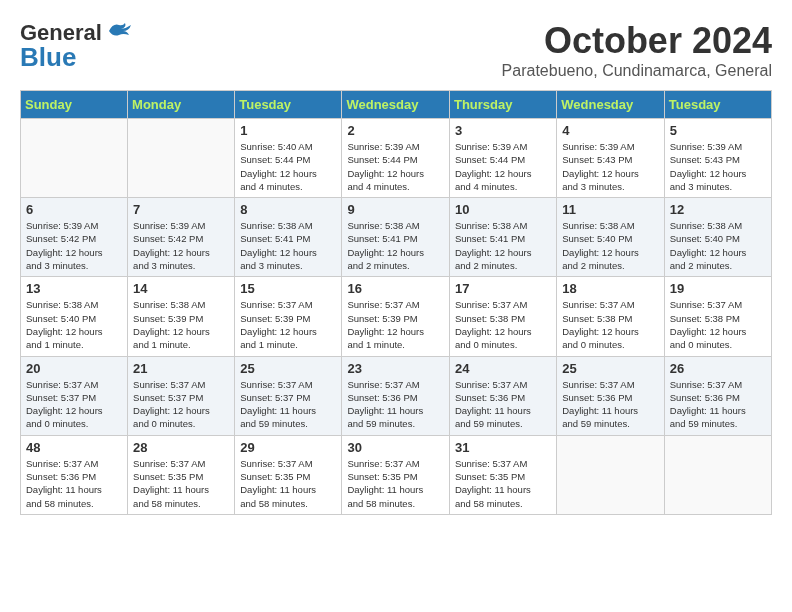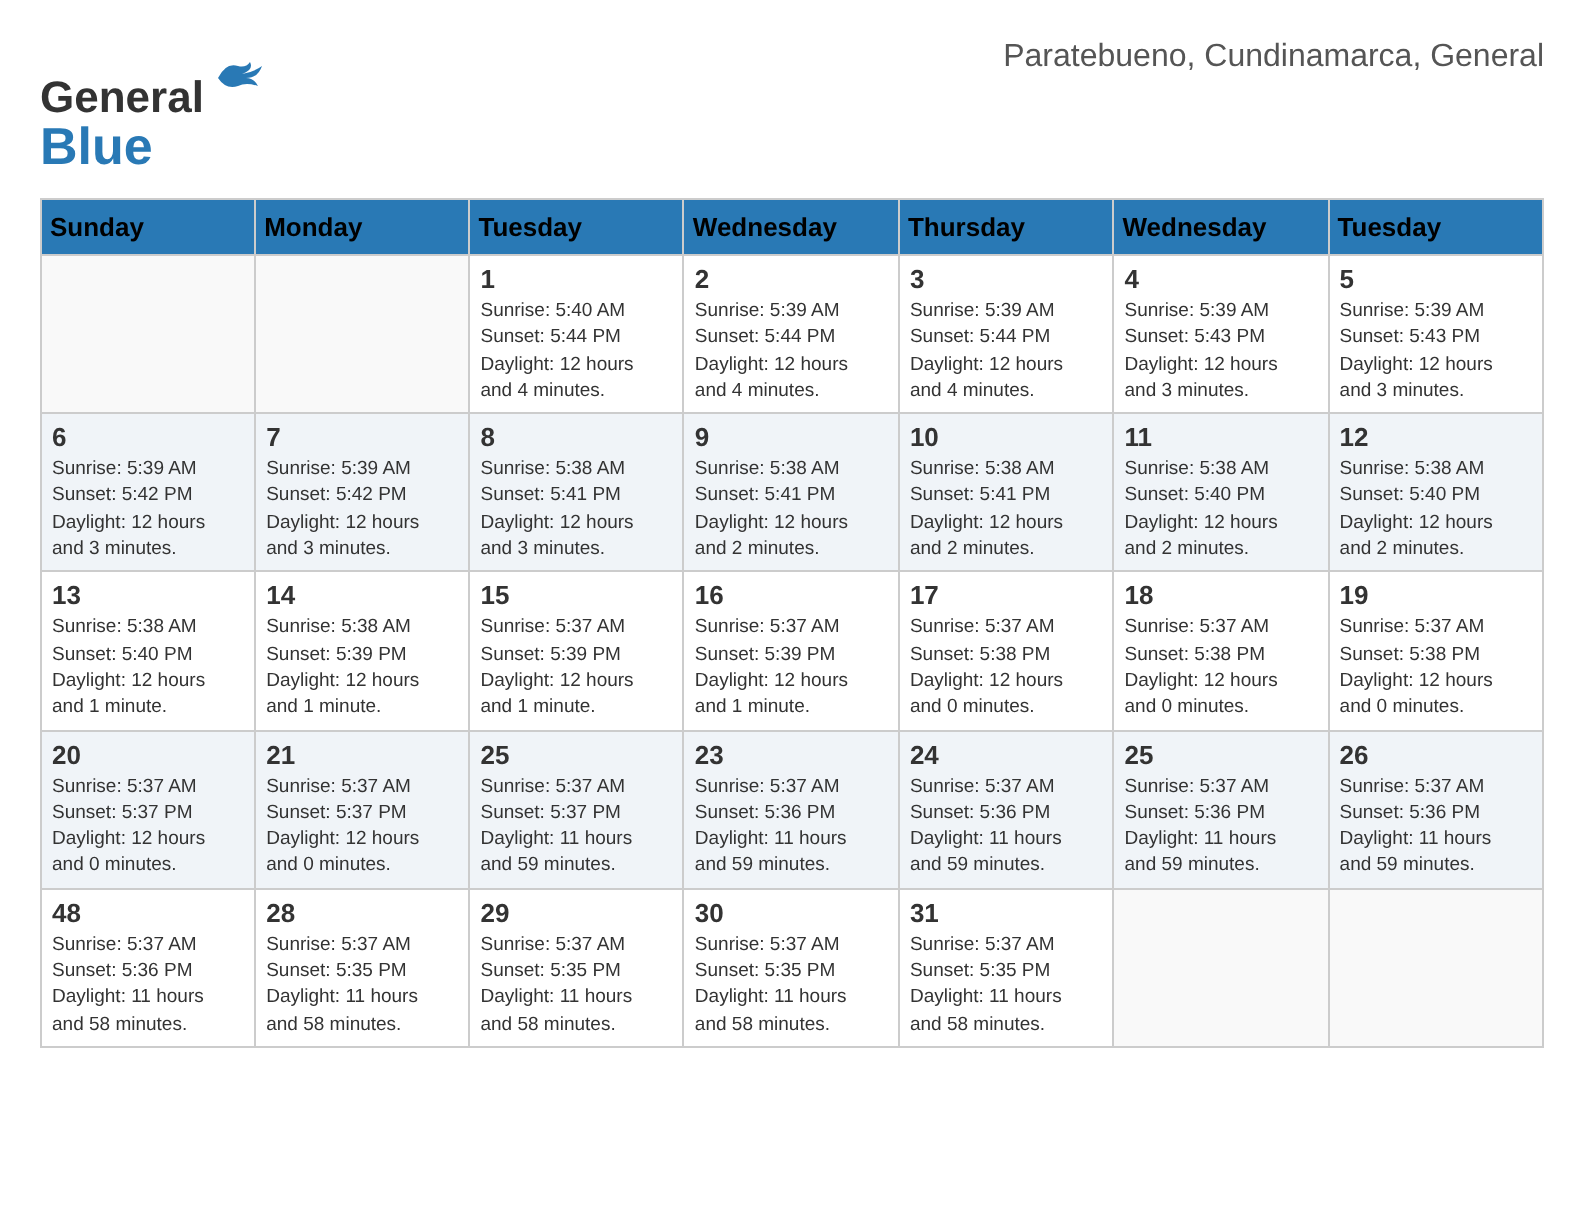--- a/index.html
+++ b/index.html
@@ -32,21 +32,21 @@
     .location-title {
       font-size: 16px;
       color: #555;
     }
     .calendar {
       width: 100%;
       border-collapse: collapse;
     }
     .calendar th {
       background: #2979b5;
-      color: #000000;
+      color: #bef264;
       font-size: 13px;
       font-weight: bold;
       padding: 6px 4px;
       text-align: left;
       border: 1px solid #ccc;
     }
     .calendar td {
       vertical-align: top;
       border: 1px solid #ccc;
       padding: 4px 5px;
@@ -74,28 +74,29 @@
     .row-shaded td {
       background: #f0f4f8;
     }
   </style>
 </head>
 <body>
 
 <div class="header">
   <div class="logo">
     <div style="display:flex;align-items:center;">
-      <span style="font-size:22px;font-weight:bold;color:#333;margin-top:16px;">General</span>
+      <span style="font-size:22px;font-weight:bold;color:#333;">General</span>
       <svg width="28" height="20" viewBox="0 0 28 20" style="margin-left:3px;margin-top:-4px;">
         <path d="M4,10 Q8,2 14,4 Q18,5 20,2 Q22,6 16,8 Q22,7 26,4 Q24,10 18,10 Q22,10 24,14 Q18,12 14,14 Q8,16 4,10 Z" fill="#2979b5"></path>
       </svg>
     </div>
     <span style="font-size:26px;font-weight:bold;color:#2979b5;margin-top:-4px;">Blue</span>
   </div>
   <div class="title-block">
+    <div class="month-title">October 2024</div>
     <div class="location-title">Paratebueno, Cundinamarca, General</div>
   </div>
 </div>
 
 <table class="calendar">
   <thead>
     <tr>
       <th>Sunday</th>
       <th>Monday</th>
       <th>Tuesday</th>

